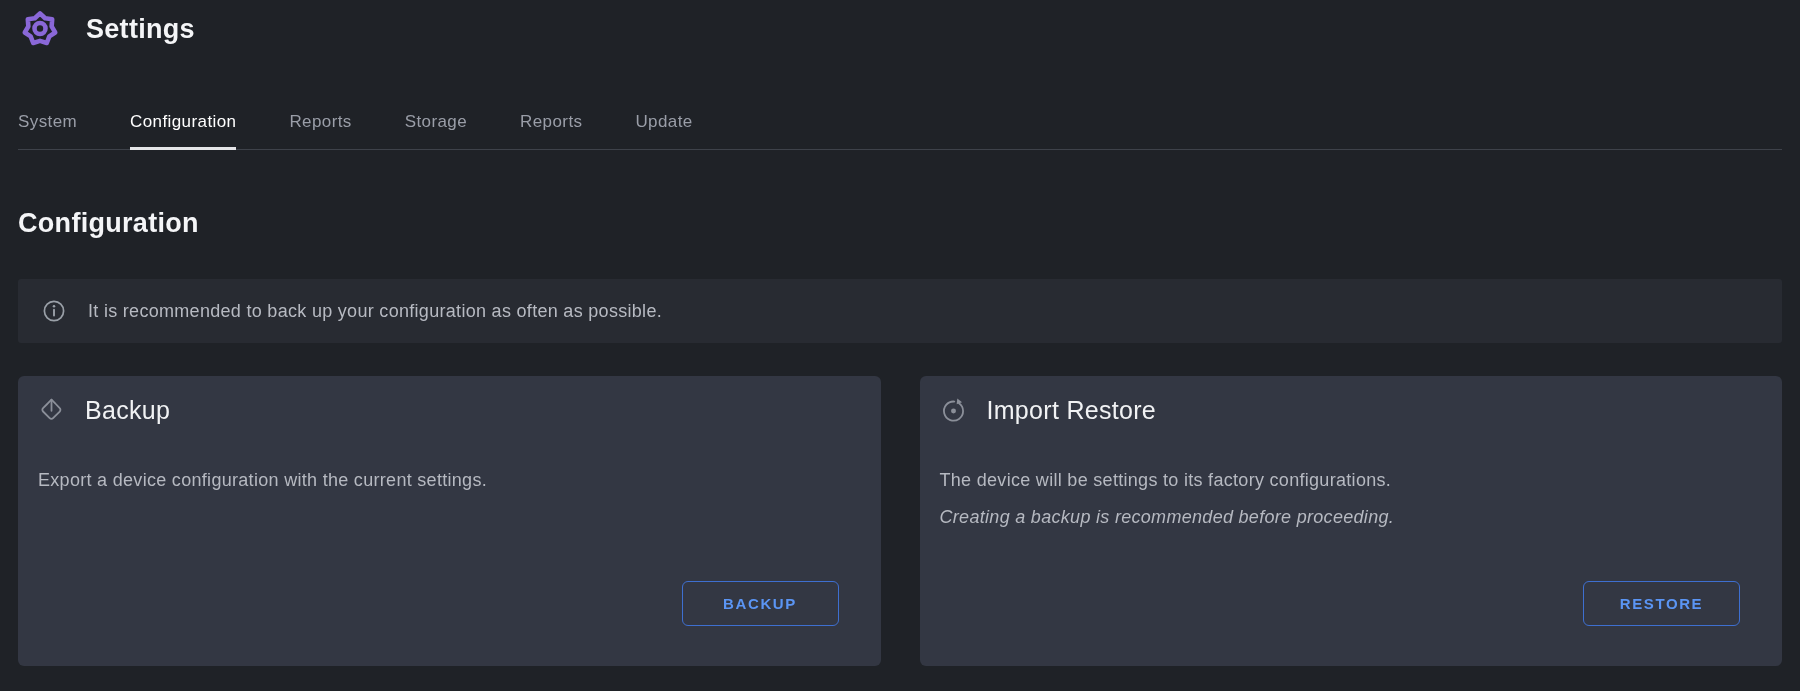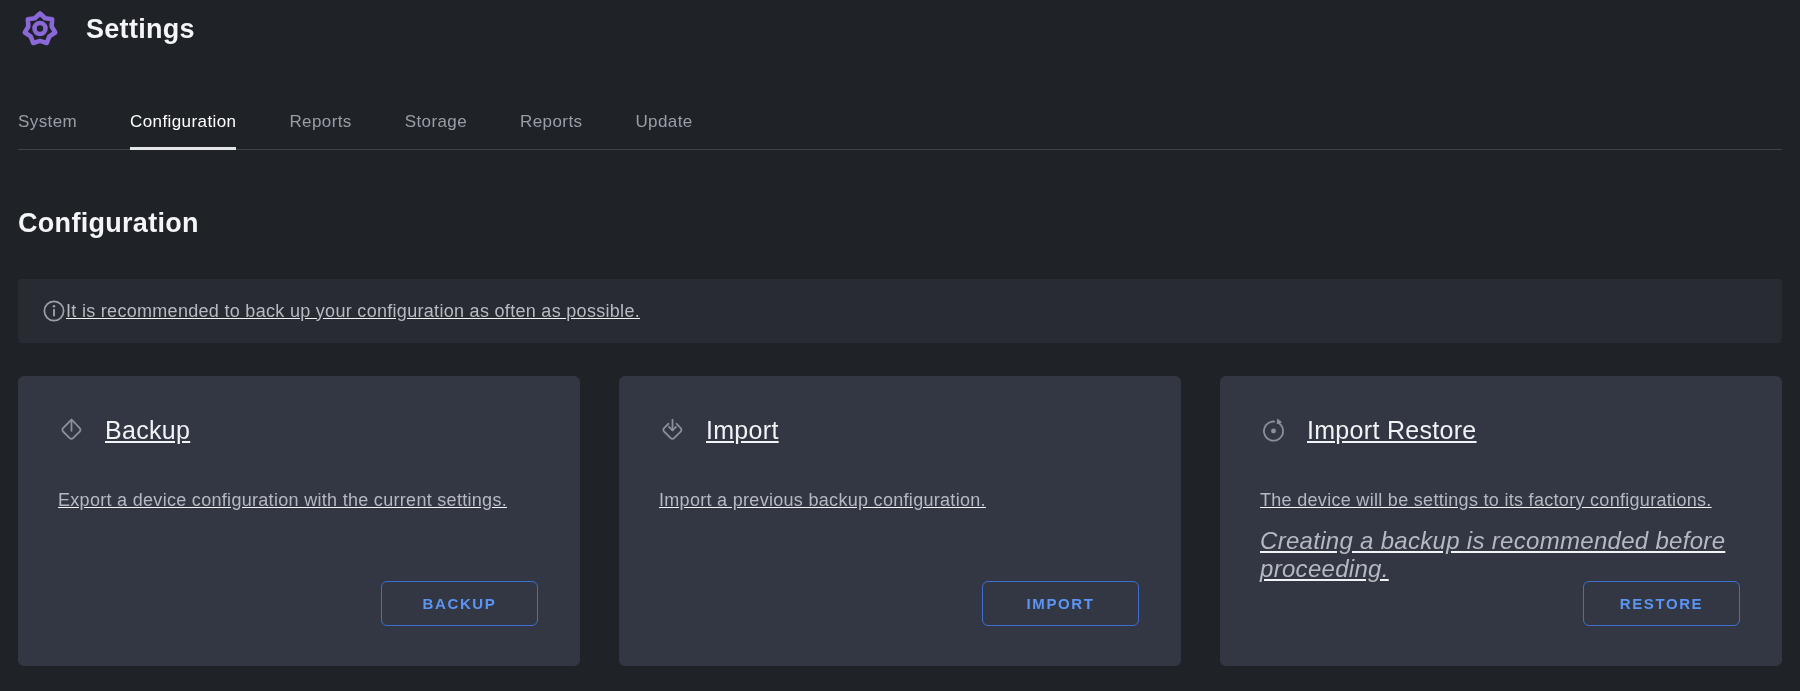--- a/index.html
+++ b/index.html
@@ -44,41 +44,39 @@
     font-size:27px; font-weight:700; letter-spacing:.3px;
     color:#f4f5f7;
   }
 
   
   .banner {
     margin-top:40px;
     height:64px; width:1764px;
     background:#282b32;
     border-radius:3px;
-    display:flex; align-items:center; 
+    display:flex; align-items:center; gap:22px;
     padding:0 24px;
-    text-decoration:underline;
   }
   .banner-text { font-size:18px; letter-spacing:.3px; color:#b7bac2; }
 
   
   .cards { margin-top:33px; display:flex; gap:39px; width:1764px; }
   .card {
     position:relative;
     flex:1 1 0;
     height:290px;
     background:#333743;
     border-radius:6px;
-    padding:40px;
-    text-decoration:underline;
+    padding:20px;
   }
   .card-head { display:flex; align-items:center; gap:20px; }
   .card-title { font-size:25px; font-weight:500; letter-spacing:.3px; color:#f1f2f4; }
   .card-desc { margin-top:45px; font-size:18px; letter-spacing:.3px; color:#b6b9c1; }
-  .card-note { margin-top:16px; font-size:24px; letter-spacing:.3px; color:#b6b9c1; font-style:italic; }
+  .card-note { margin-top:16px; font-size:18px; letter-spacing:.3px; color:#b6b9c1; font-style:italic; }
   .card-btn {
     position:absolute; right:42px; bottom:40px;
     min-width:157px; height:45px;
     padding:0 22px;
     background:transparent;
     border:1.5px solid #3e6fd0;
     border-radius:6px;
     color:#5b95f4;
     font-family:"Liberation Sans", sans-serif;
     font-size:15px; font-weight:700; letter-spacing:1.6px;
@@ -133,34 +131,20 @@
             <line x1="12" y1="12.2" x2="12" y2="2.4"></line>
             <path d="M8.9 5.4 L12 2.3 L15.1 5.4"></path>
           </svg>
         </span>
         <span class="card-title">Backup</span>
       </div>
       <div class="card-desc">Export a device configuration with the current settings.</div>
       <button class="card-btn">BACKUP</button>
     </div>
 
-    <div class="card">
-      <div class="card-head">
-        <span>
-          <svg class="icon" width="27" height="27" viewBox="0 0 24 24" fill="none" stroke="#8b8f99" stroke-width="1.6" stroke-linecap="round" stroke-linejoin="round">
-            <path d="M8.4 6 L4.5 9.9 a2.1 2.1 0 0 0 0 3 l5.9 5.9 a2.1 2.1 0 0 0 3 0 l5.9 -5.9 a2.1 2.1 0 0 0 0 -3 L15.6 6"></path>
-            <line x1="12" y1="2.4" x2="12" y2="11.8"></line>
-            <path d="M8.9 8.7 L12 11.8 L15.1 8.7"></path>
-          </svg>
-        </span>
-        <span class="card-title">Import</span>
-      </div>
-      <div class="card-desc">Import a previous backup configuration.</div>
-      <button class="card-btn">IMPORT</button>
-    </div>
 
     <div class="card">
       <div class="card-head">
         <span>
           <svg class="icon" width="27" height="27" viewBox="0 0 24 24">
             <path d="M12.74 4.03 A8.5 8.5 0 1 0 16.9 5.54" fill="none" stroke="#8b8f99" stroke-width="1.6" stroke-linecap="round"></path>
             <path d="M15.4 1.3 L19.6 4.6 L14.8 6.4 Z" fill="#8b8f99"></path>
             <circle cx="12" cy="12.5" r="2.2" fill="#8b8f99"></circle>
           </svg>
         </span>

